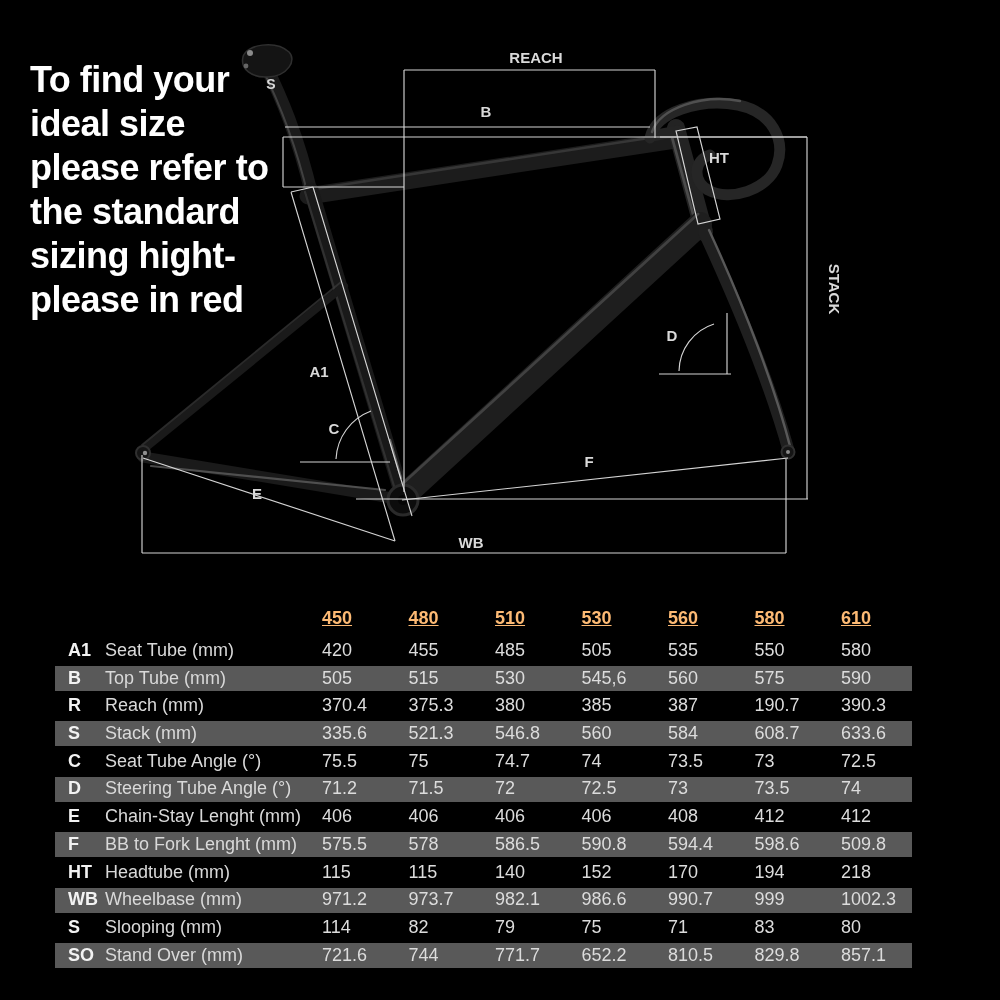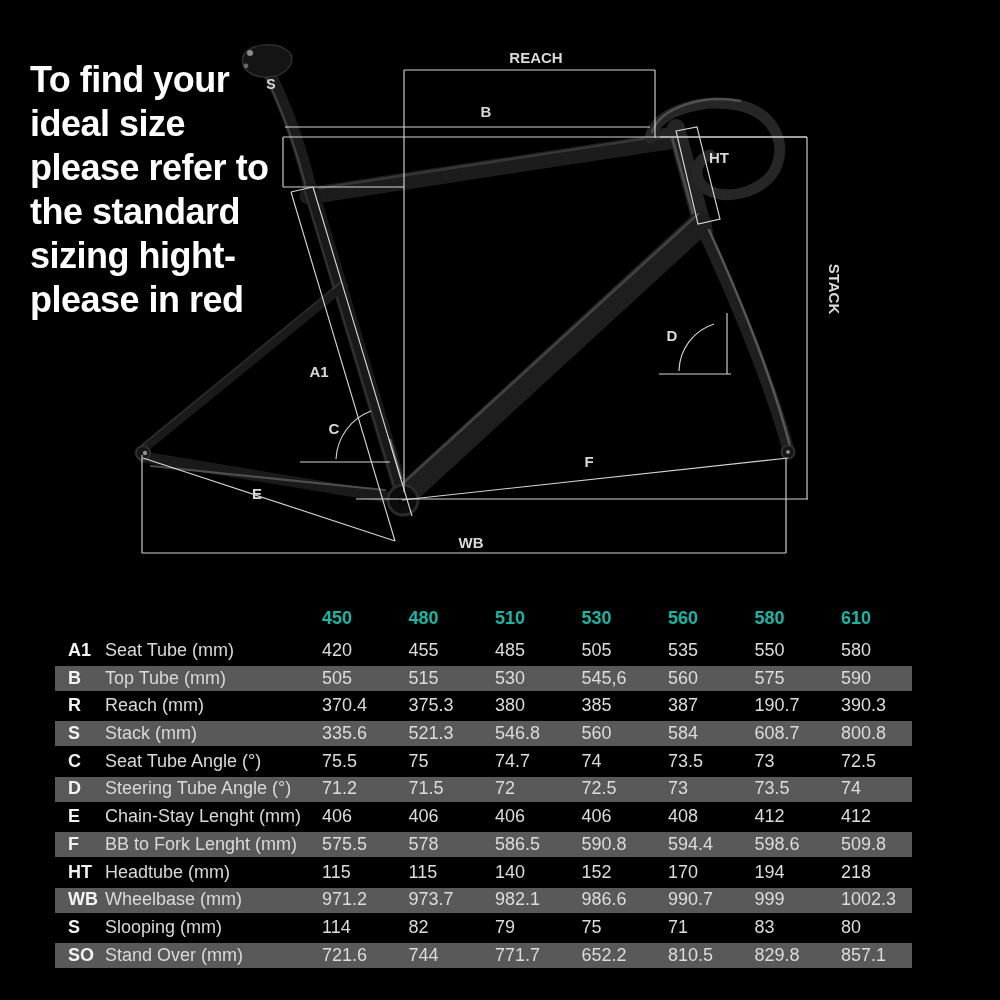--- a/index.html
+++ b/index.html
@@ -20,21 +20,21 @@
   .geo-table{position:absolute;left:55px;top:600px;width:857px;}
   .t-head,.t-row{display:grid;grid-template-columns:50px 217px repeat(6,86.5px) 1fr;align-items:center;}
   .t-head{height:37px;}
   .t-head .cell{line-height:37px;}
   .t-row{height:27.7px;}
   .t-row .cell{line-height:27.7px;}
   .t-row.striped{background:linear-gradient(#595959,#595959) left center/100% 25px no-repeat;}
   .cell{font-size:18px;color:#dcdcdc;white-space:nowrap;}
   .cell.key{font-weight:bold;color:#f2f2f2;padding-left:13px;}
   .cell.name{color:#d9d9d9;}
-  .cell.size-h{font-weight:bold;color:#14b8a6;}
+  .cell.size-h{font-weight:bold;color:#fdba74;text-decoration:underline;}
 </style>
 </head>
 <body>
 
 <div class="stage">
 
   <div class="note">
     <div>To find your</div>
     <div>ideal size</div>
     <div>please refer to</div>
@@ -166,21 +166,21 @@
         </div>
         <div class="t-row striped">
           <span class="cell key">S</span>
           <span class="cell name">Stack (mm)</span>
           <span class="cell val">335.6</span>
           <span class="cell val">521.3</span>
           <span class="cell val">546.8</span>
           <span class="cell val">560</span>
           <span class="cell val">584</span>
           <span class="cell val">608.7</span>
-          <span class="cell val">800.8</span>
+          <span class="cell val">633.6</span>
         </div>
         <div class="t-row">
           <span class="cell key">C</span>
           <span class="cell name">Seat Tube Angle (°)</span>
           <span class="cell val">75.5</span>
           <span class="cell val">75</span>
           <span class="cell val">74.7</span>
           <span class="cell val">74</span>
           <span class="cell val">73.5</span>
           <span class="cell val">73</span>

